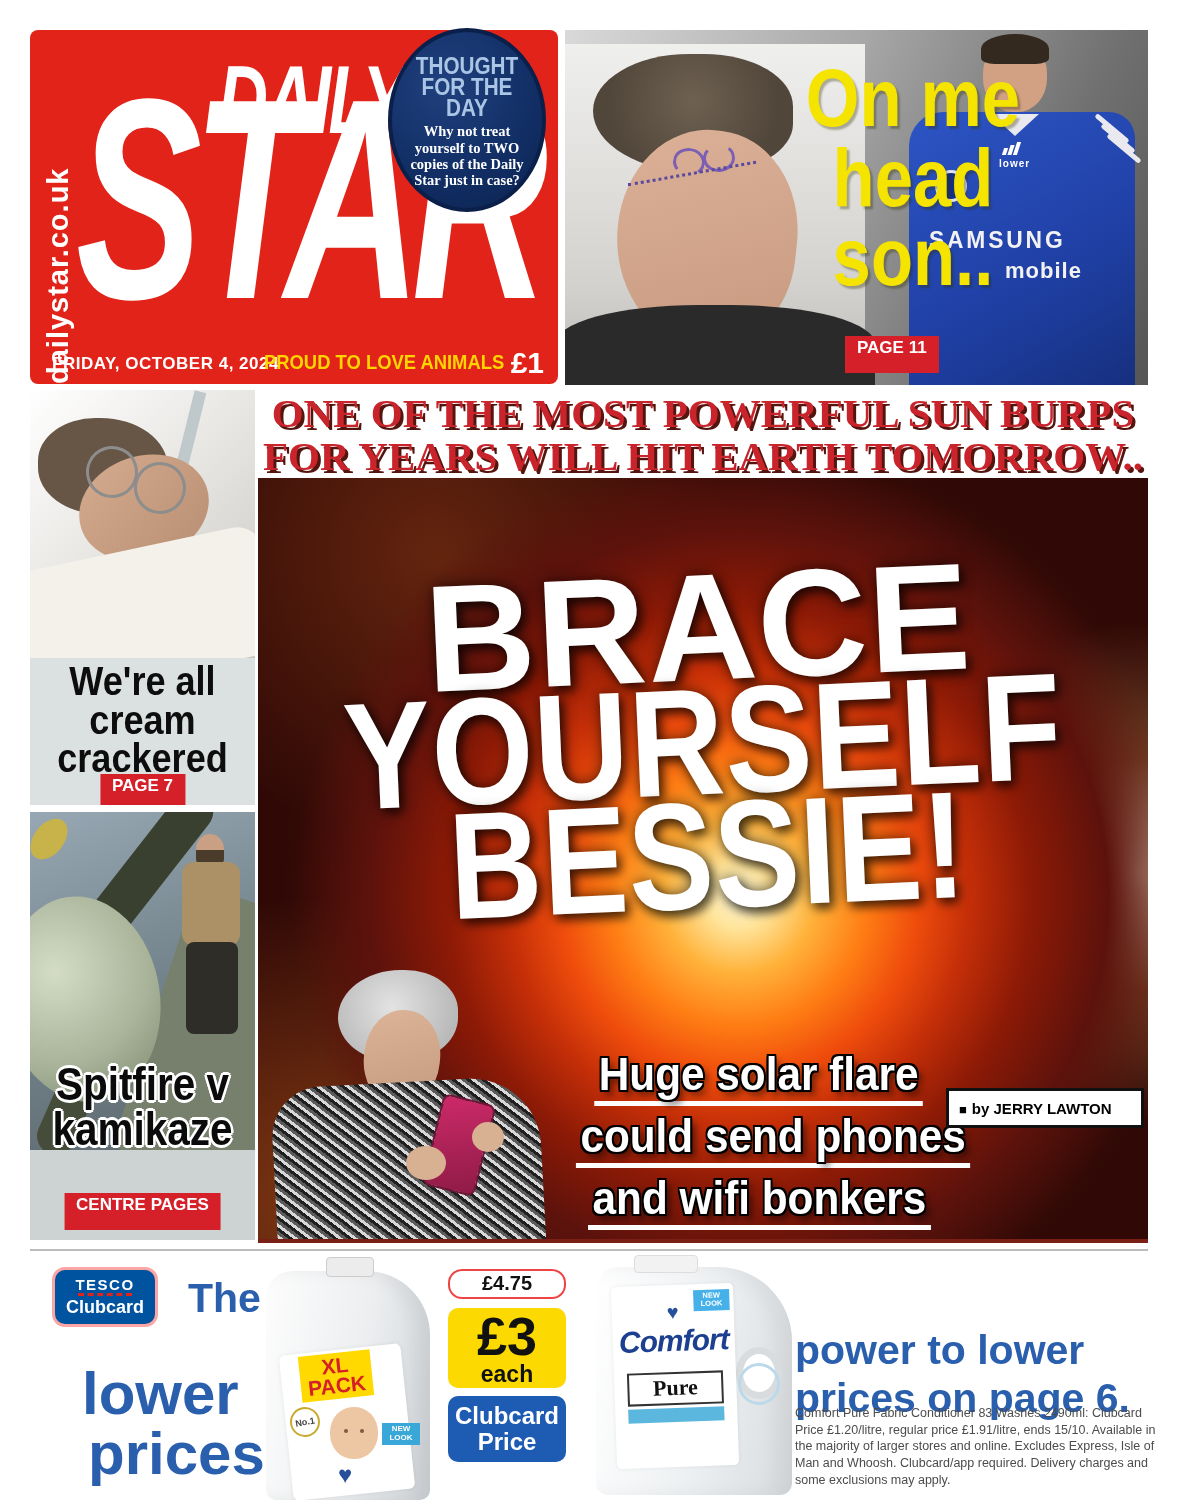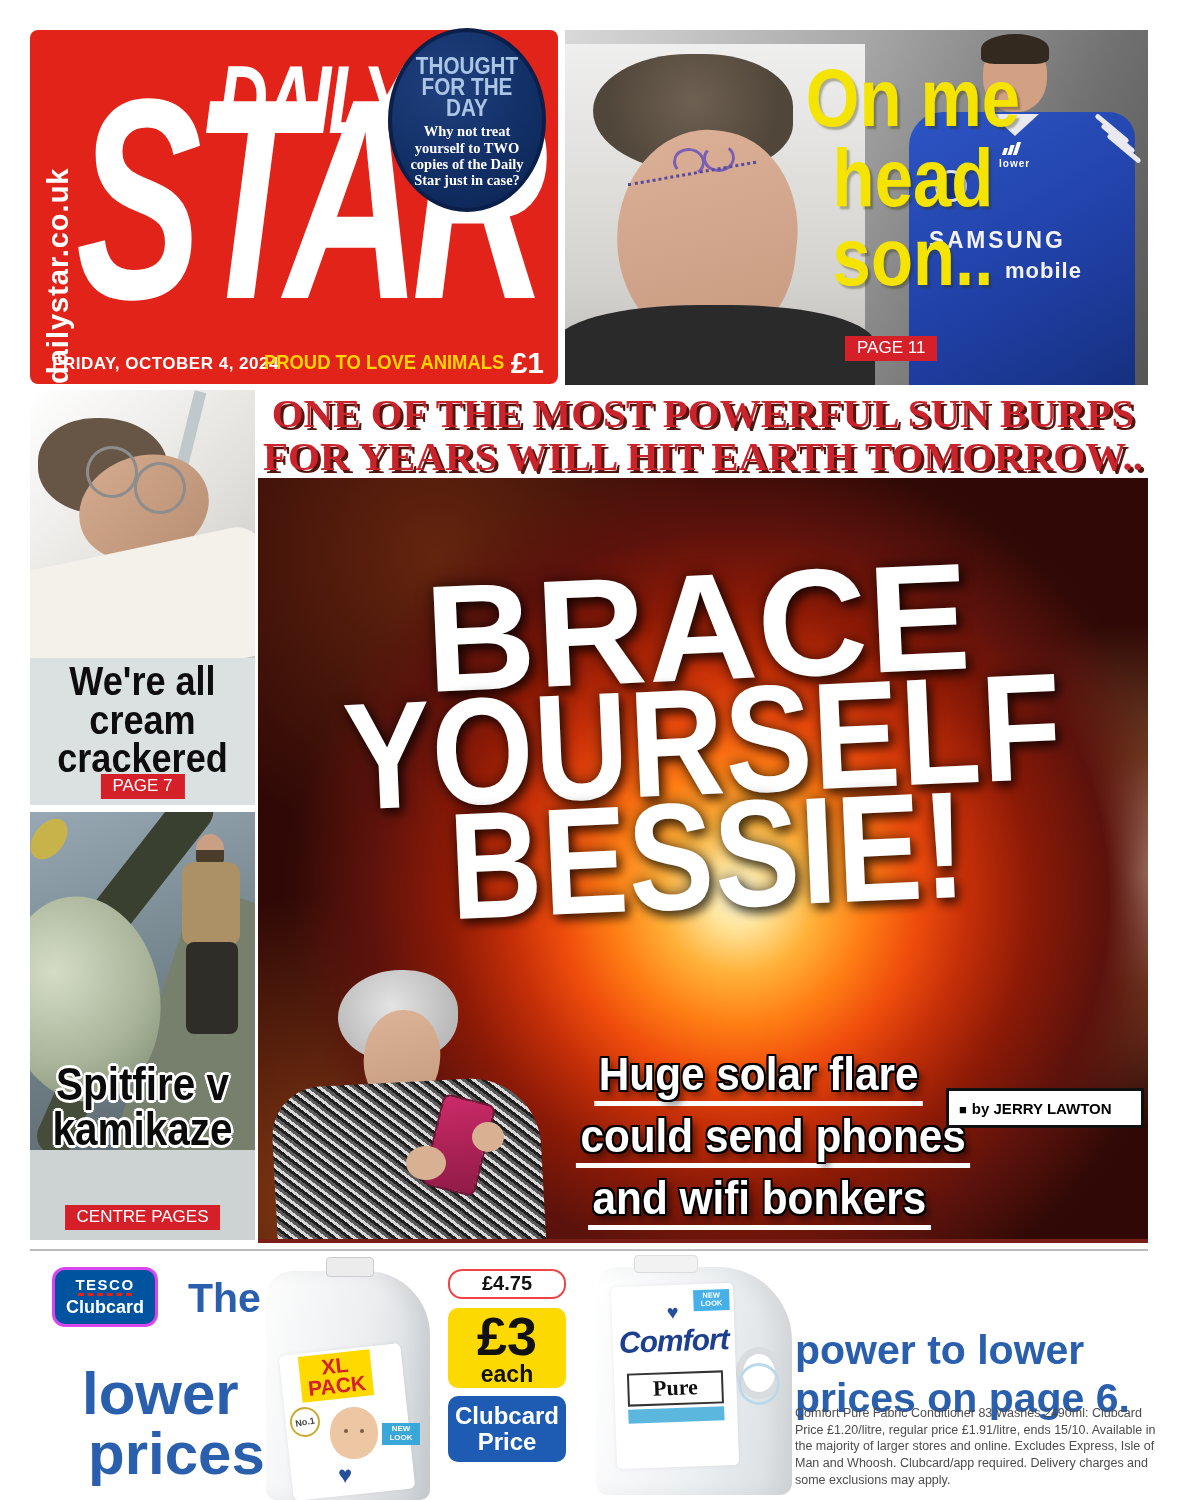--- a/index.html
+++ b/index.html
@@ -75,21 +75,21 @@
             background:linear-gradient(135deg,#ffffff 0%,#e4e2de 55%,#c9c7c3 100%);}
   .s1-frame{left:150px;top:0;width:12px;height:120px;background:#bfc8cb;transform:rotate(14deg);}
   .s1-hair{left:8px;top:28px;width:130px;height:96px;background:#675645;border-radius:46% 54% 50% 50%;}
   .s1-face{left:48px;top:66px;width:132px;height:104px;background:linear-gradient(150deg,#d4ab8e,#b98f74);
            border-radius:50%;transform:rotate(-18deg);}
   .s1-glass1{left:56px;top:56px;width:46px;height:46px;border:3px solid #8d8d8d;border-radius:50%;transform:rotate(-18deg);}
   .s1-glass2{left:104px;top:72px;width:46px;height:46px;border:3px solid #8d8d8d;border-radius:50%;transform:rotate(-18deg);}
   .s1-arm{left:-16px;top:158px;width:260px;height:130px;background:#f3f1ea;border-radius:26px;transform:rotate(-12deg);}
   .s1-headline{left:0;top:272px;width:225px;text-align:center;color:#0d0d0d;font-weight:bold;
                font-size:41px;line-height:0.94em;transform:scaleX(0.88);transform-origin:center top;}
-  .page-box{background:#d5202a;color:#fff;font-weight:normal;font-size:17px;padding:2px 12px 3px;white-space:nowrap;}
+  .page-box{background:#d5202a;color:#fff;font-weight:bold;font-size:17px;padding:2px 12px 15px;white-space:nowrap;}
   .s1-page{left:50%;transform:translateX(-50%);top:384px;}
   #story2{left:30px;top:812px;width:225px;height:428px;background:#ccd3d2;}
   .s2-photo{left:0;top:0;width:225px;height:338px;overflow:hidden;
             background:linear-gradient(160deg,#97a8b4 0%,#74848c 50%,#5a656c 100%);}
   .s2-fuselage{left:120px;top:90px;width:160px;height:280px;background:#77806d;transform:rotate(18deg);border-radius:20px;}
   .s2-blade1{left:86px;top:-40px;width:42px;height:220px;background:#39402f;border-radius:20px;transform:rotate(38deg);}
   .s2-blade2{left:40px;top:150px;width:38px;height:200px;background:#454c39;border-radius:20px;transform:rotate(24deg);}
   .s2-tip{left:4px;top:4px;width:30px;height:46px;background:#c8b34a;border-radius:50%;transform:rotate(38deg);}
   .s2-spinner{left:-26px;top:84px;width:156px;height:206px;border-radius:50%;transform:rotate(-8deg);
               background:radial-gradient(circle at 35% 35%,#d4dcc6 0%,#a9b49a 55%,#78866c 100%);}
@@ -136,21 +136,21 @@
               padding:9px 10px 8px;z-index:5;color:#000;}
   .bb-byline{font-weight:bold;font-size:15px;}
   .bb-sq{display:inline-block;font-size:13px;margin-right:5px;}
   .bb-body{font-weight:bold;font-size:15px;line-height:1.16em;margin-top:5px;letter-spacing:-0.2px;}
 
   
   #divider{left:30px;top:1249px;width:1118px;height:2px;background:#bcbcbc;}
 
   
   #ad{left:30px;top:1255px;width:1118px;height:245px;background:#fff;}
-  .tesco-logo{left:22px;top:12px;width:106px;height:60px;background:#00539f;border:3px solid #d946ef;
+  .tesco-logo{left:22px;top:12px;width:106px;height:60px;background:#00539f;border:3px solid #fca5a5;
               border-radius:13px;box-sizing:border-box;text-align:center;color:#fff;}
   .tl-tesco{display:block;font-weight:bold;font-size:15px;letter-spacing:1.5px;margin-top:6px;}
   .tl-dash{display:block;width:54px;margin:0 auto;border-bottom:3px dashed #e2231a;}
   .tl-club{display:block;font-weight:bold;font-size:18px;margin-top:1px;}
   .slogan{color:#2a5fae;font-weight:bold;white-space:nowrap;}
   .sg-the{left:146px;top:20px;font-size:41px;margin-left:12px;}
   .sg-power{left:28px;top:63px;font-size:41px;}
   .sg-lower{left:52px;top:104px;font-size:60px;}
   .sg-prices{left:58px;top:164px;font-size:60px;}
   .sg-dot{color:#e2231a;}

